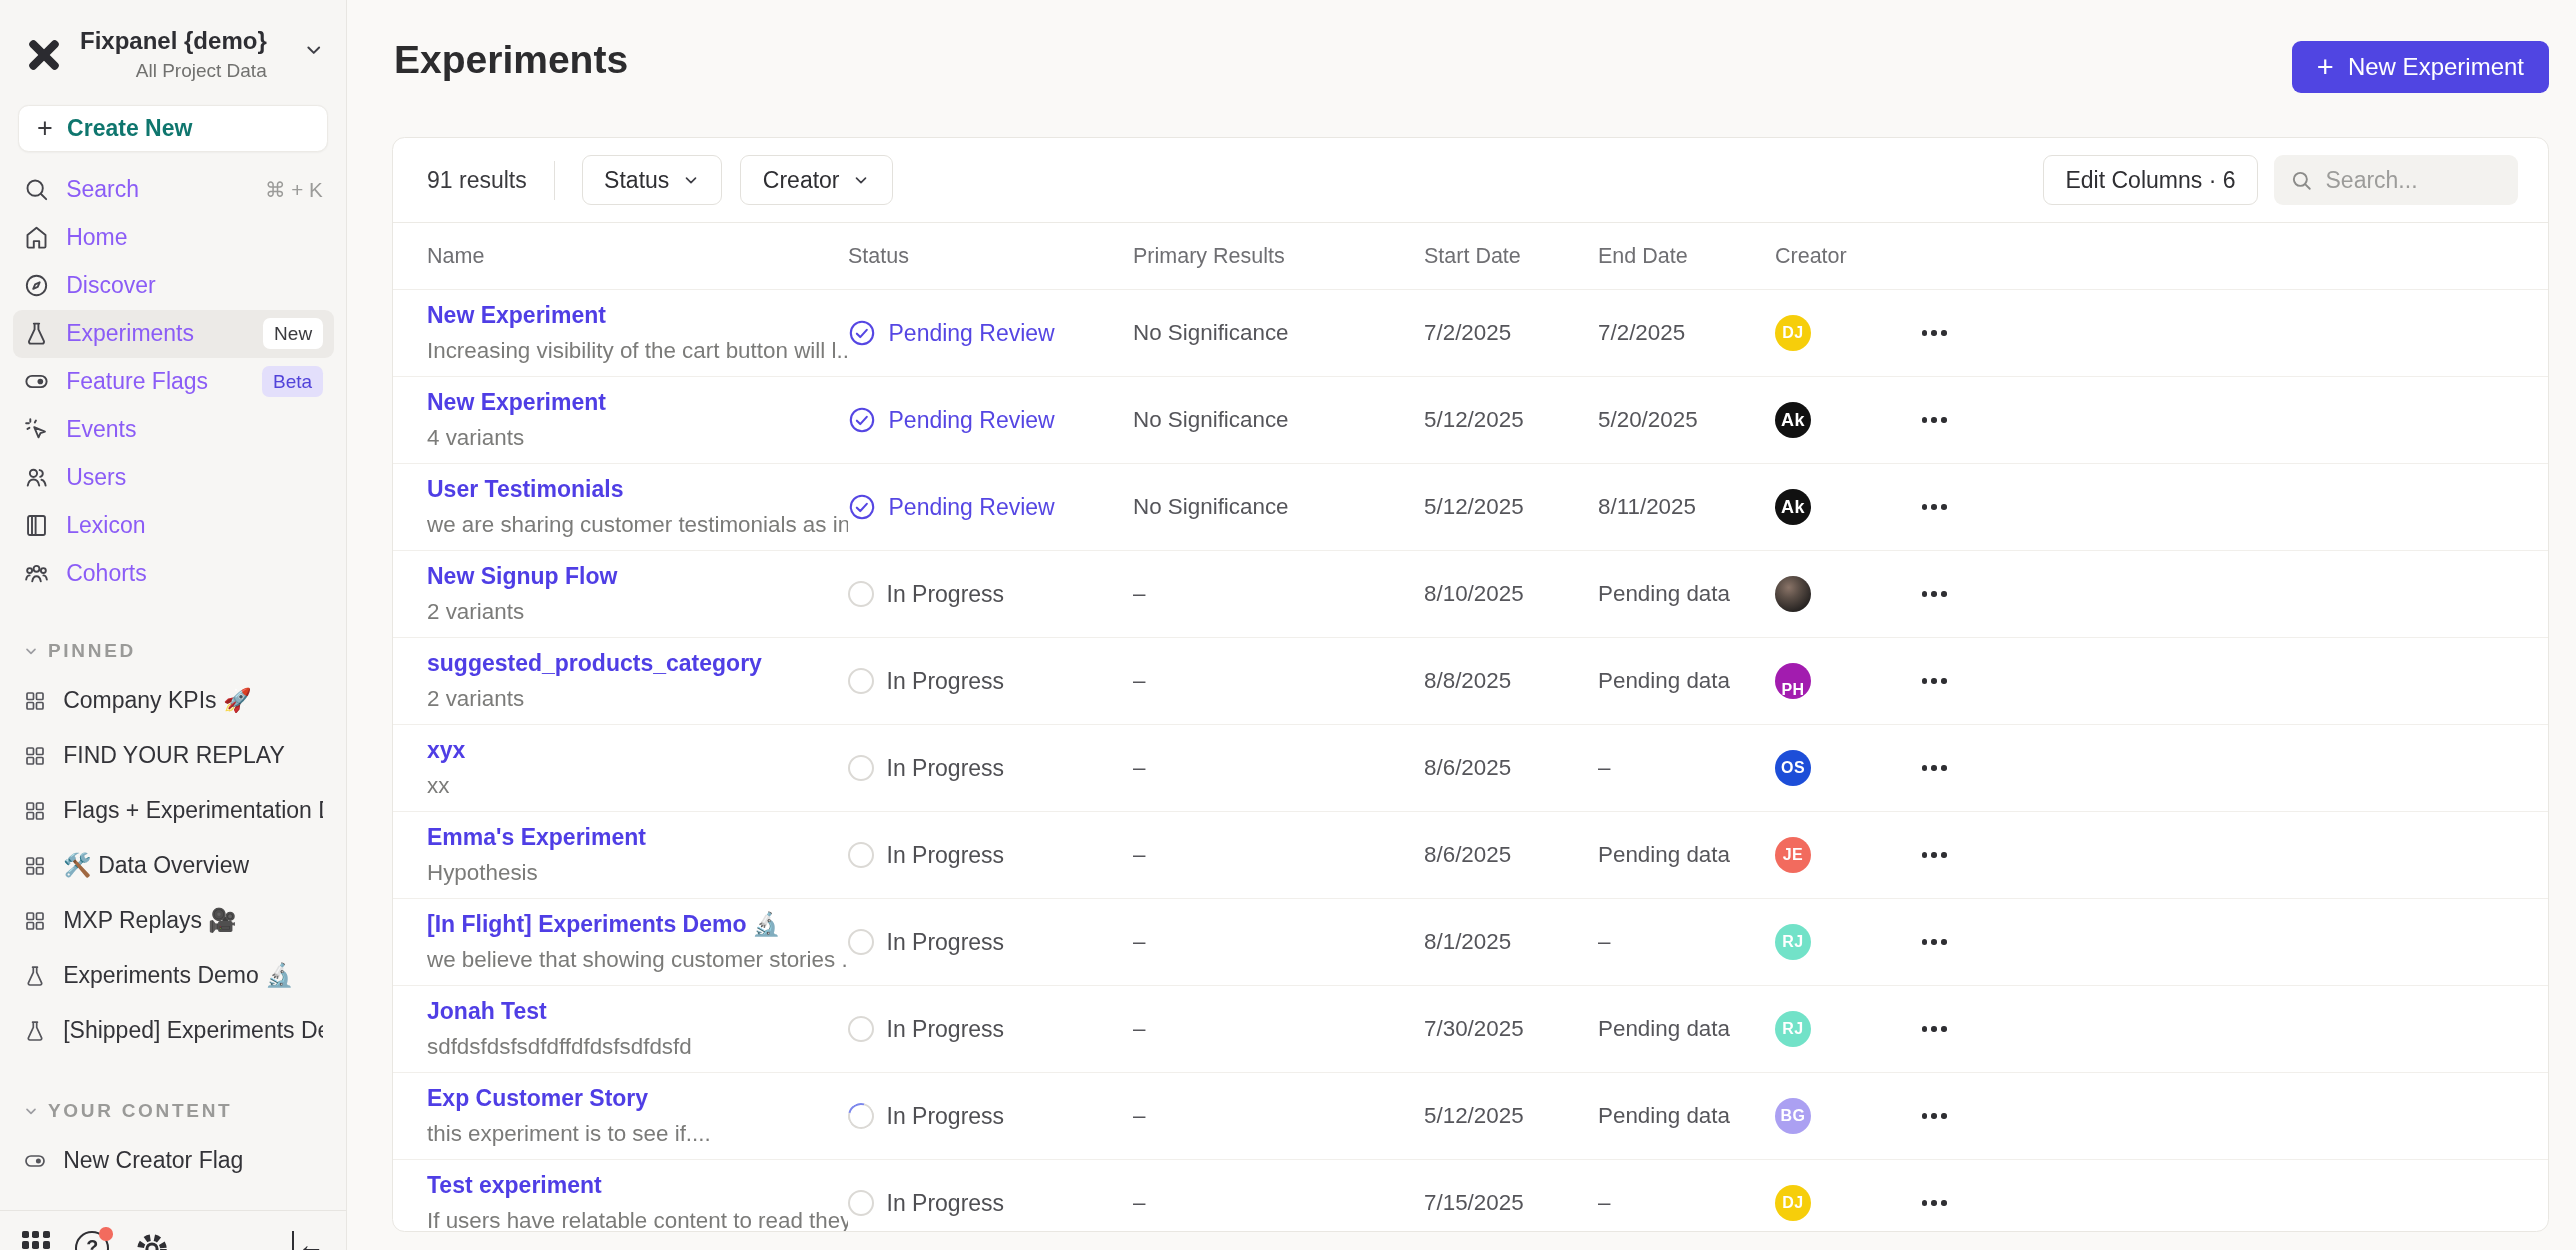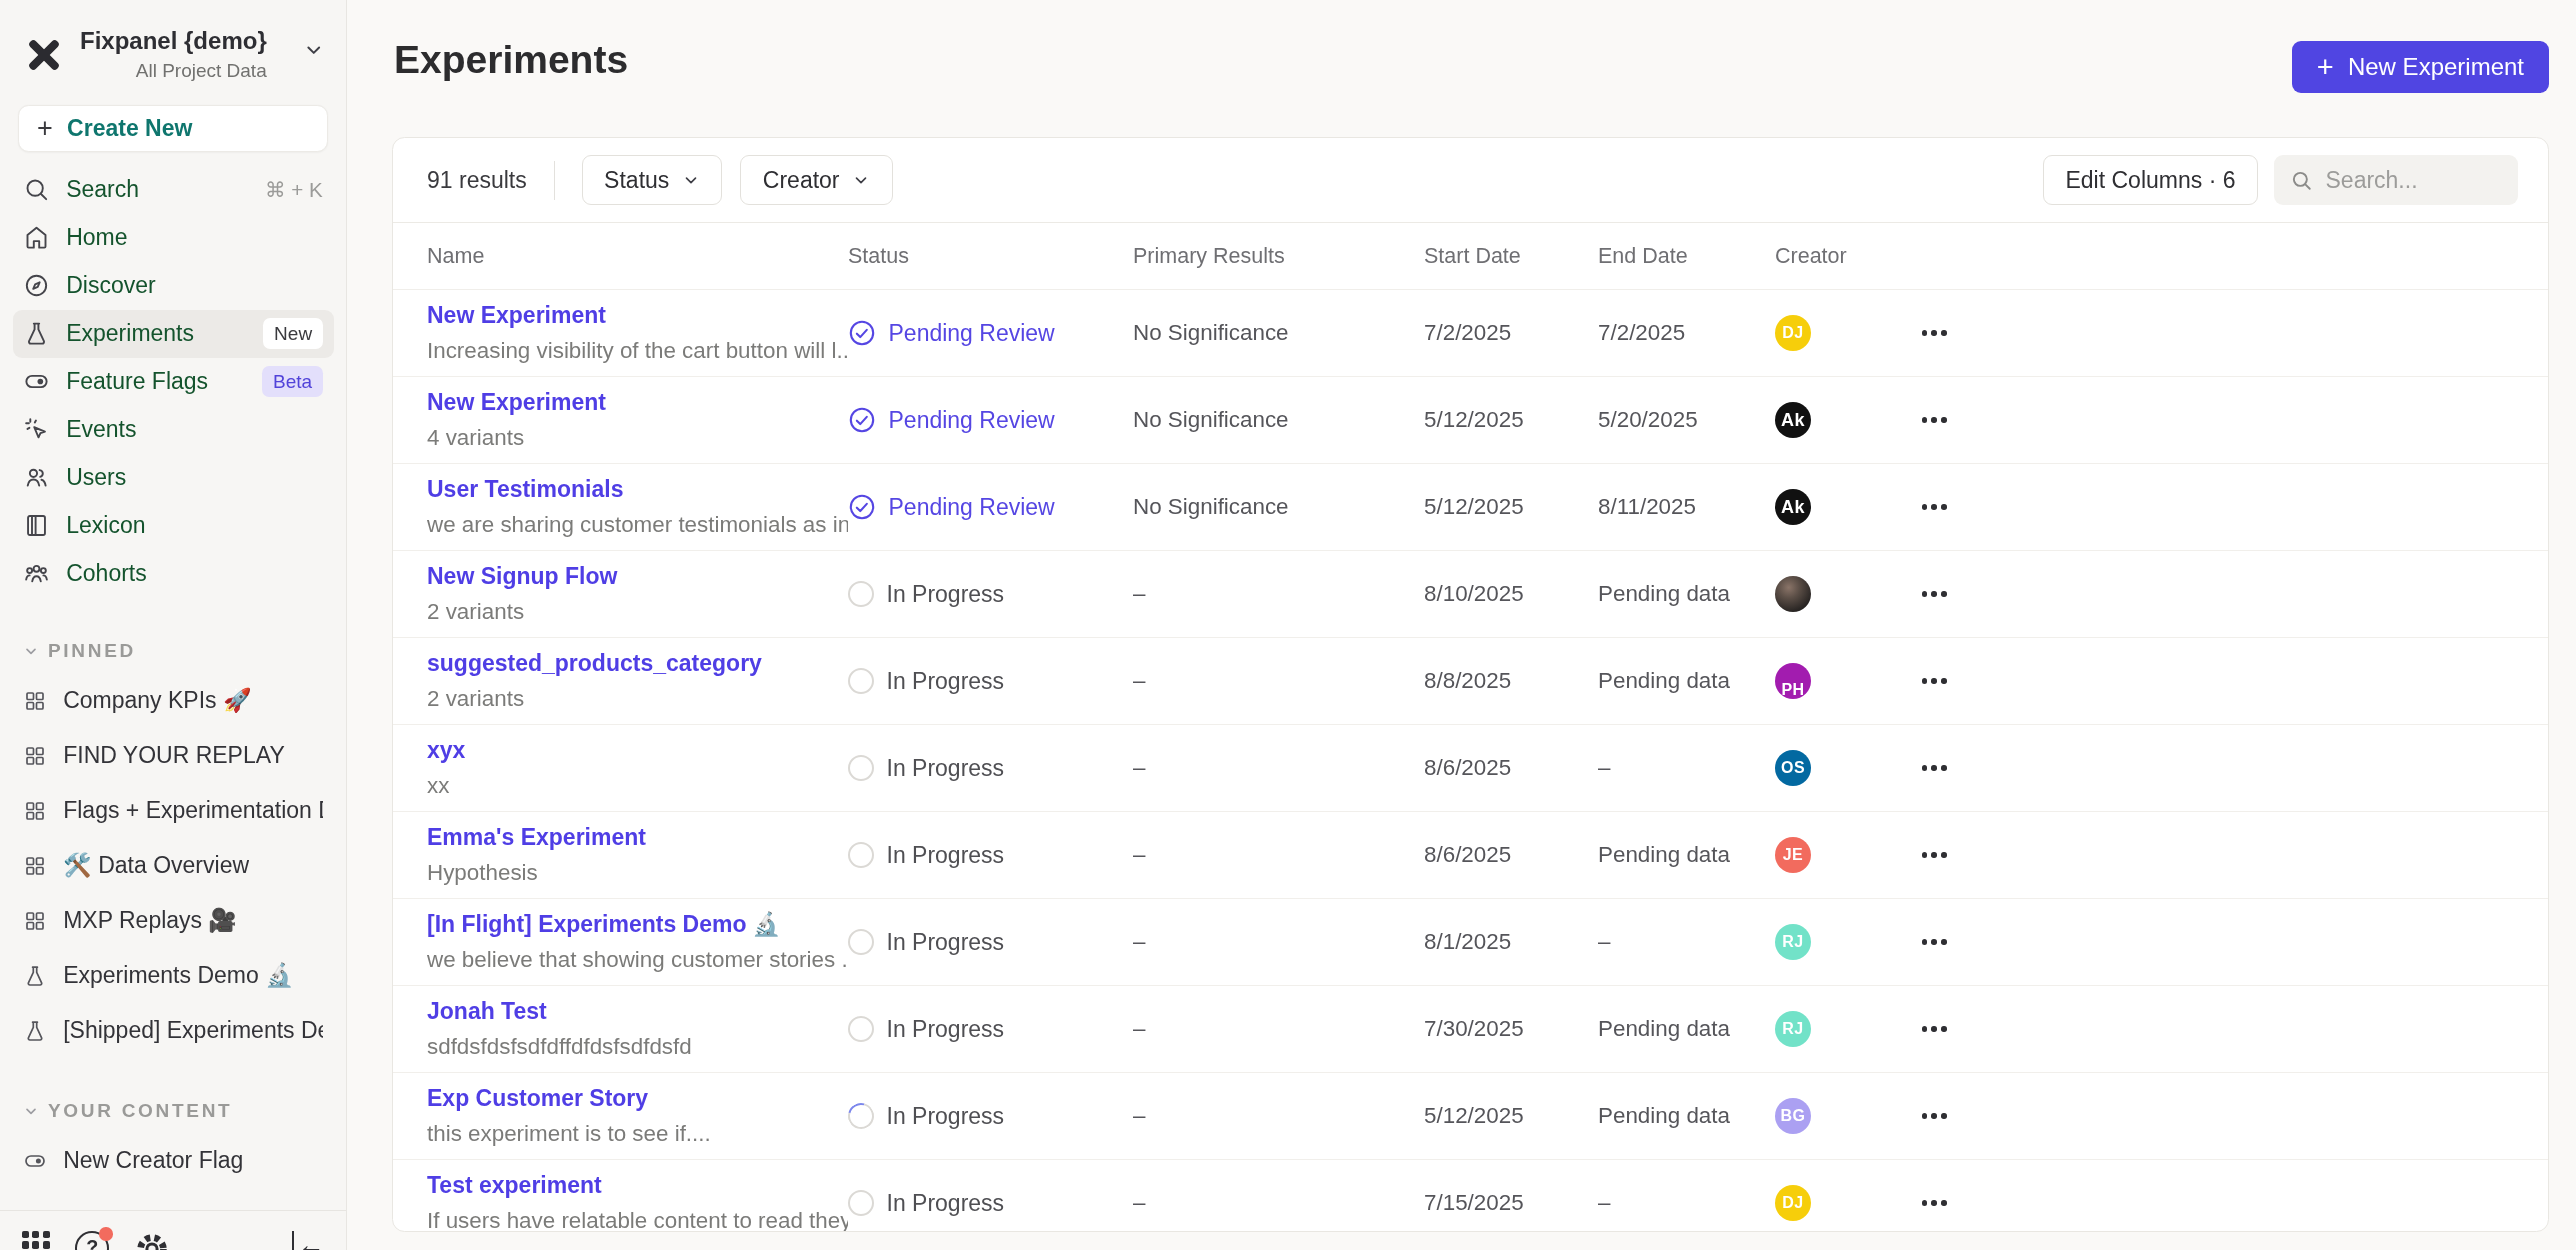--- a/index.html
+++ b/index.html
@@ -35,21 +35,21 @@
   .create-new .lbl { font-size:23px; font-weight:700; color:#0f766e; }
 
   .menu { padding:5.4px 12.5px 0 12.5px; }
   .menu-item {
     height:48px; display:flex; align-items:center; gap:16px;
     padding:0 10.7px; border-radius:9px; cursor:pointer; white-space:nowrap; overflow:hidden;
   }
   .menu-item.selected { background:#ECEAE7; }
   .menu-item .mi { width:27px; height:27px; color:#45454B; flex:0 0 auto; }
   .menu-item .mi svg { width:27px; height:27px; fill:none; stroke:currentColor; stroke-width:1.7; stroke-linecap:round; stroke-linejoin:round; }
-  .menu-item .lbl { font-size:23px; color:#14532d; flex:1; overflow:hidden; }
+  .menu-item .lbl { font-size:23px; color:#8b5cf6; flex:1; overflow:hidden; }
   .menu-item .shortcut { font-size:20.6px; color:#9B9B99; }
   .badge { font-size:19px; border-radius:7.2px; padding:4.5px 10.7px; }
   .badge.new { background:#FFFFFF; color:#3A3A3E; }
   .badge.beta { background:#E3DFFB; color:#5143D9; }
 
   .section { margin-top:38px; }
   .section-h { display:flex; align-items:center; gap:9px; padding:0 12.5px 0 23px; height:30px; cursor:pointer; }
   .section-h .sch { color:#9C9CA1; }
   .section-h .lbl { font-size:19px; font-weight:700; letter-spacing:2.7px; color:#9A9A98; }
   .section .items { padding:7.2px 12.5px 0 12.5px; }
@@ -584,21 +584,21 @@
           </div>
           <div class="status-cell in-progress">
 
             <span class="status-icon icon-circle"></span>
             <span class="status-text">In Progress</span>
           </div>
           <div class="pr-cell">–</div>
           <div class="date-cell">8/6/2025</div>
           <div class="date-cell">–</div>
           <div class="creator-cell">
-            <span class="avatar initials" style="background: #0369a1; color: rgb(255, 255, 255);">
+            <span class="avatar initials" style="background: #1d4ed8; color: rgb(255, 255, 255);">
               <span>OS</span>
             </span>
           </div>
           <div class="actions-cell">
             <span class="dots">
               <i></i>
               <i></i>
               <i></i>
             </span>
           </div>

